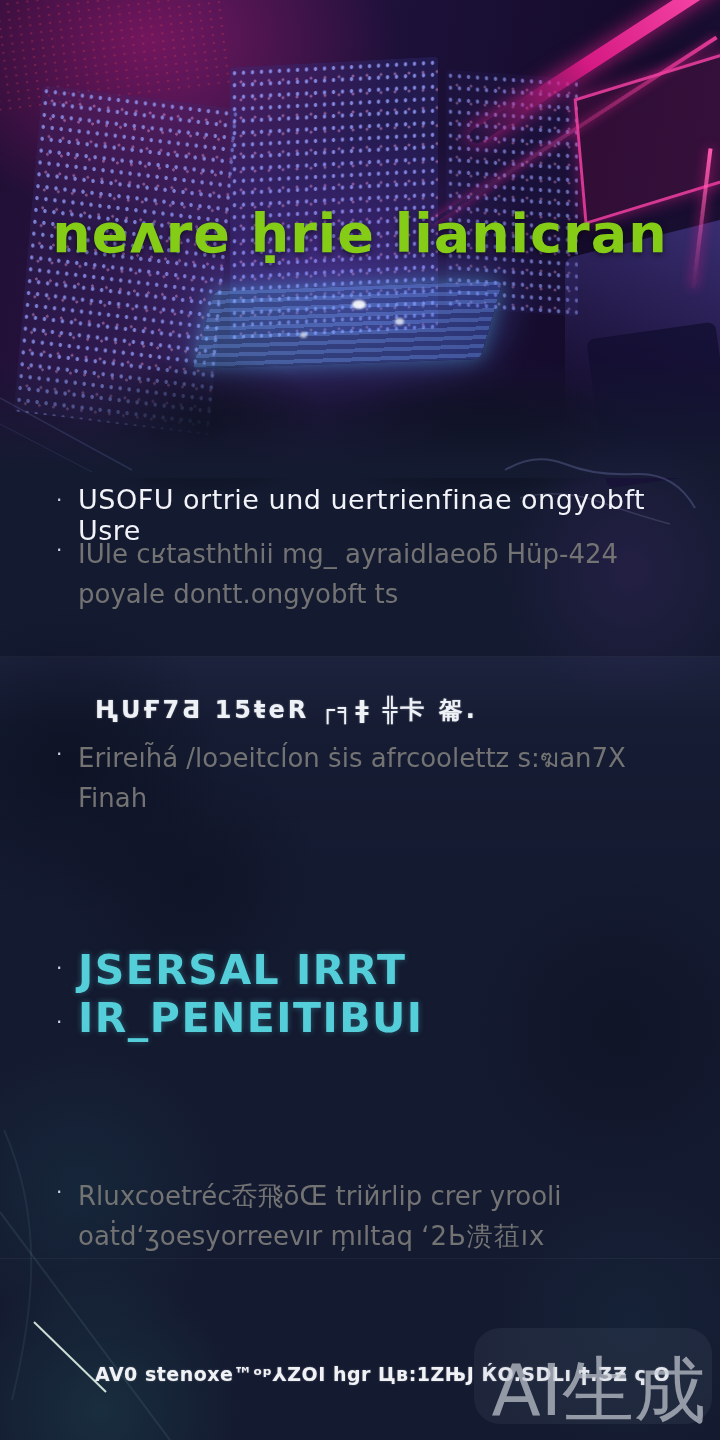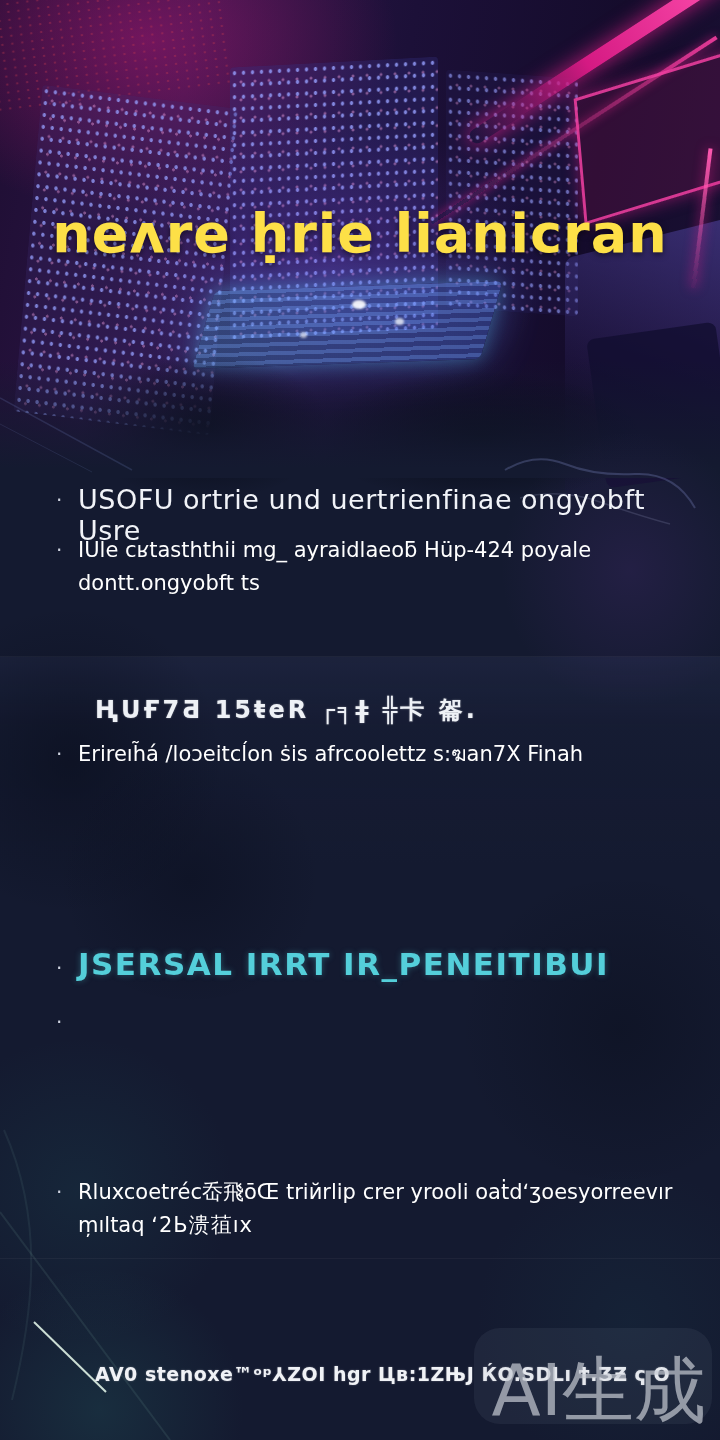--- a/index.html
+++ b/index.html
@@ -83,33 +83,33 @@
     background:radial-gradient(circle,rgba(36,96,100,.28),rgba(36,96,100,0) 70%);}
   .blob.t3{right:-70px;top:1170px;width:320px;height:300px;
     background:radial-gradient(circle,rgba(26,62,78,.22),rgba(26,62,78,0) 70%);}
   .band-low-edge{position:absolute;left:0;top:1258px;width:720px;height:1px;
     background:rgba(255,255,255,.045);}
   .fx-svg{position:absolute;left:0;top:0;width:720px;height:1440px;pointer-events:none;}
   
   .txt{position:absolute;display:flex;align-items:flex-start;}
   .dot{width:22px;flex:0 0 22px;color:#cfd4e0;font-size:20px;line-height:1;padding-top:6px;}
   .title{position:absolute;left:0;top:202px;width:720px;text-align:center;
-    color:#fde047;font-size:54px;font-weight:bold;letter-spacing:1px;white-space:nowrap;
+    color:#84cc16;font-size:54px;font-weight:bold;letter-spacing:1px;white-space:nowrap;
     text-shadow:0 2px 6px rgba(0,0,0,.55);}
   .h1row{left:56px;top:484px;width:640px;}
   .h1row .t{font-size:27px;color:#f1f3f8;letter-spacing:.5px;}
   .b1row{left:56px;top:534px;width:650px;}
-  .body-t{font-size:21px;color:#ffffff;line-height:1.55;}
+  .body-t{font-size:26px;color:#737373;line-height:1.55;}
   .b1row .indent2{display:block;padding-left:12px;}
   .glitchrow{left:95px;top:694px;width:600px;text-align:right;}
   .glitch-t{font-size:24px;font-weight:bold;color:#eef1f6;letter-spacing:3px;
     text-shadow:0 0 2px rgba(255,255,255,.4);}
   .b2row{left:56px;top:738px;width:640px;}
   .h2row{left:56px;top:946px;width:640px;}
-  .h2row .t{font-size:31px;font-weight:bold;color:#54cfda;letter-spacing:1.5px;
+  .h2row .t{font-size:41px;font-weight:bold;color:#54cfda;letter-spacing:1.5px;
     text-shadow:0 0 6px rgba(84,207,218,.35);}
   .h2row .dot{padding-top:12px;}
   .b3row{left:56px;top:1006px;width:650px;}
   .b3row .indent2{display:block;padding-left:22px;}
   .b4row{left:56px;top:1176px;width:650px;}
   .b4bold{font-weight:normal;letter-spacing:1px;}
   .footer{position:absolute;left:95px;top:1363px;width:600px;
     font-size:19px;font-weight:bold;color:#f0f2f6;letter-spacing:.5px;white-space:nowrap;
     text-shadow:0 0 2px rgba(255,255,255,.35);}
   .wm-bg{position:absolute;right:8px;bottom:16px;width:238px;height:96px;border-radius:26px;

